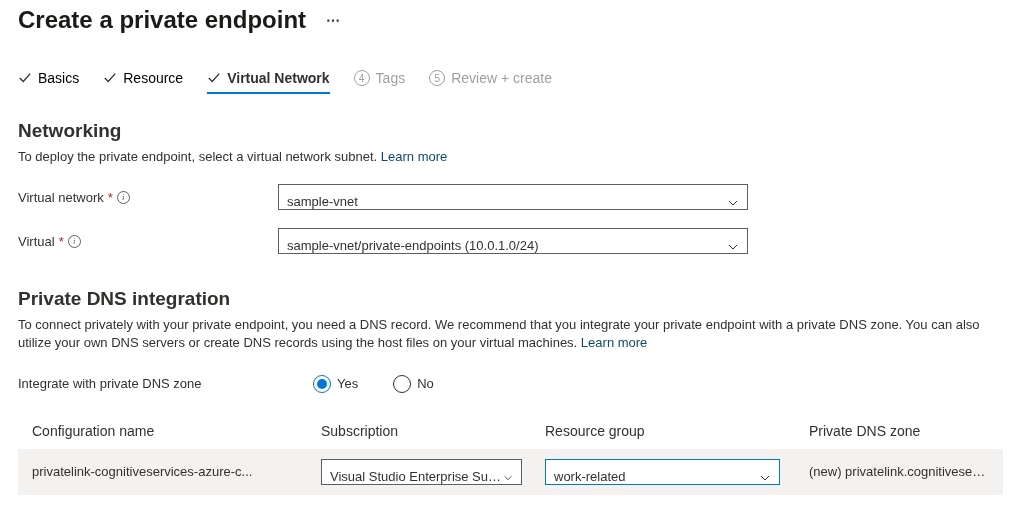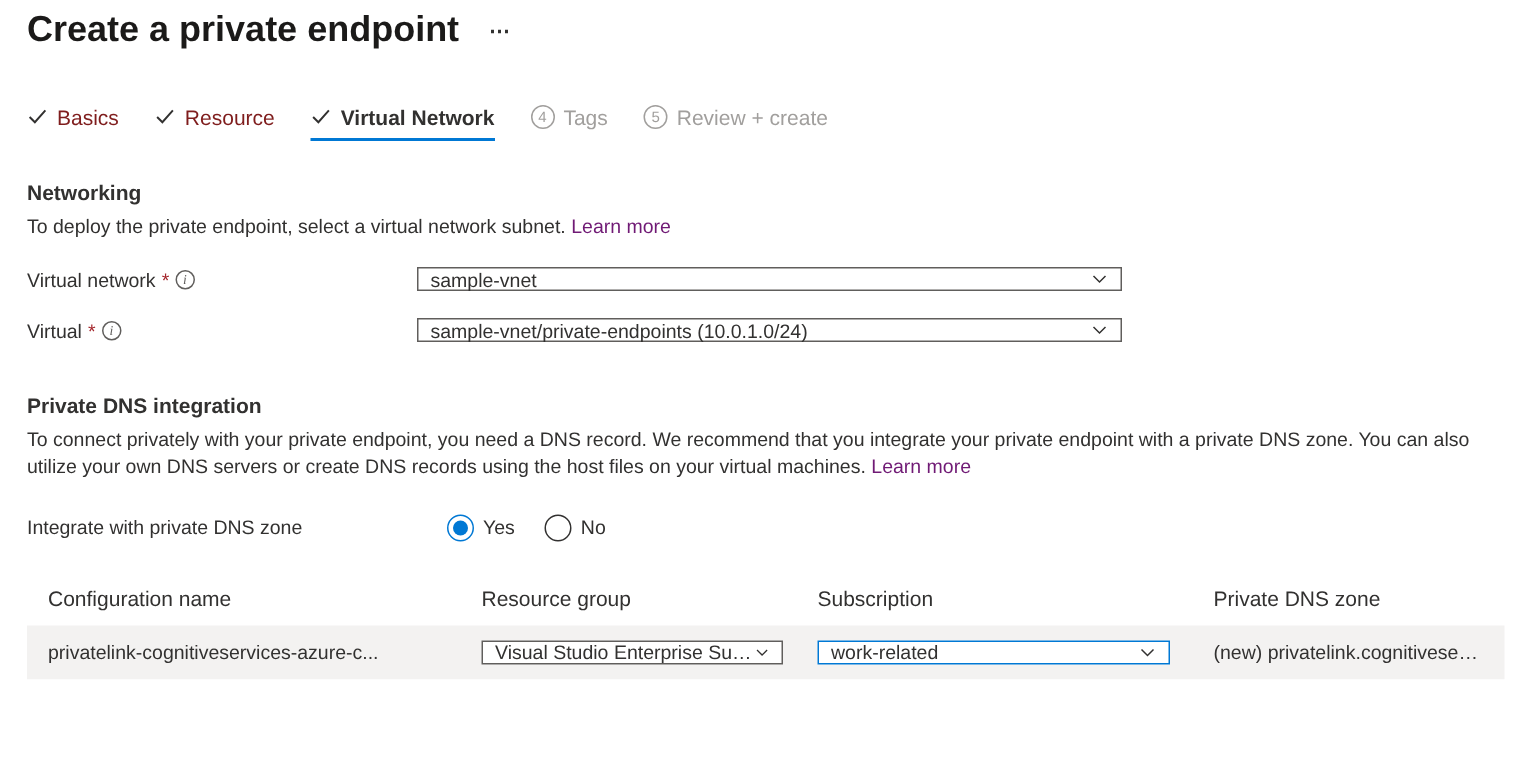--- a/index.html
+++ b/index.html
@@ -42,37 +42,37 @@
     .tab .check { width: 14px; height: 14px; }
     .tab .step-num {
       display: inline-flex;
       width: 16px; height: 16px;
       border: 1px solid #a19f9d;
       border-radius: 50%;
       font-size: 10px;
       align-items: center; justify-content: center;
       color: #a19f9d;
     }
-    .tab.done { color: #7f1d1d; }
+    .tab.done { color: #000000; }
     .tab.active { color: #323130; font-weight: 400; border-bottom-color: #0078d4; }
     .tab.active .label { font-weight: 600; }
     .tab.pending { color: #a19f9d; }
     .section-title {
       font-weight: 600;
-      font-size: 14px;
+      font-size: 19px;
       margin-top: 26px;
       margin-bottom: 6px;
     }
     .section-desc {
       font-size: 13px;
       color: #323130;
       line-height: 1.4;
     }
     .learn-more {
-      color: #701a75;
+      color: #0c4a6e;
       text-decoration: none;
       cursor: pointer;
     }
     .form-row {
       display: flex;
       align-items: center;
       margin-top: 18px;
     }
     .form-label {
       width: 260px;
@@ -90,36 +90,37 @@
       font-size: 9px;
       align-items: center; justify-content: center;
       font-family: Georgia, serif;
       font-style: italic;
       color: #605e5c;
       cursor: pointer;
     }
     .select {
       display: flex;
       justify-content: space-between;
-      align-items: center;
+      align-items: flex-end;
       width: 470px;
-      height: 16px;
+      height: 26px;
       border: 1px solid #605e5c;
       padding: 0 8px;
       font-size: 13px;
       background: #fff;
       cursor: pointer;
     }
     .select.narrow { width: 201px; }
     .select.focused { border-color: #0078d4; }
     .chevron { width: 12px; height: 12px; display:inline-block; }
     .radio-group { display: flex; gap: 20px; align-items: center; }
     .radio {
       display: inline-flex; align-items: center; gap: 6px; cursor: pointer;
       font-size: 13px;
+      margin-left: 15px;
     }
     .radio .dot {
       width: 18px; height: 18px; border-radius: 50%;
       border: 1px solid #323130;
       display: inline-flex; align-items: center; justify-content: center;
     }
     .radio.selected .dot { border-color: #0078d4; }
     .radio.selected .dot::after {
       content: ""; width: 10px; height: 10px; border-radius: 50%; background: #0078d4;
     }
@@ -229,22 +230,22 @@
     <label class="radio">
       <span class="dot"></span>
       <span>No</span>
     </label>
   </div>
 </div>
 
 <div class="table">
   <div class="table-header">
     <span>Configuration name</span>
+    <span>Subscription</span>
     <span>Resource group</span>
-    <span>Subscription</span>
     <span>Private DNS zone</span>
   </div>
   <div class="table-row">
     <span class="truncate">privatelink-cognitiveservices-azure-c...</span>
     <div class="select narrow">
       <span class="truncate">Visual Studio Enterprise Subscrip…</span>
       <svg class="chevron" viewBox="0 0 12 12">
           <path d="M2 4 L6 8 L10 4" stroke="#323130" stroke-width="1" fill="none"></path>
         </svg>
     </div>

